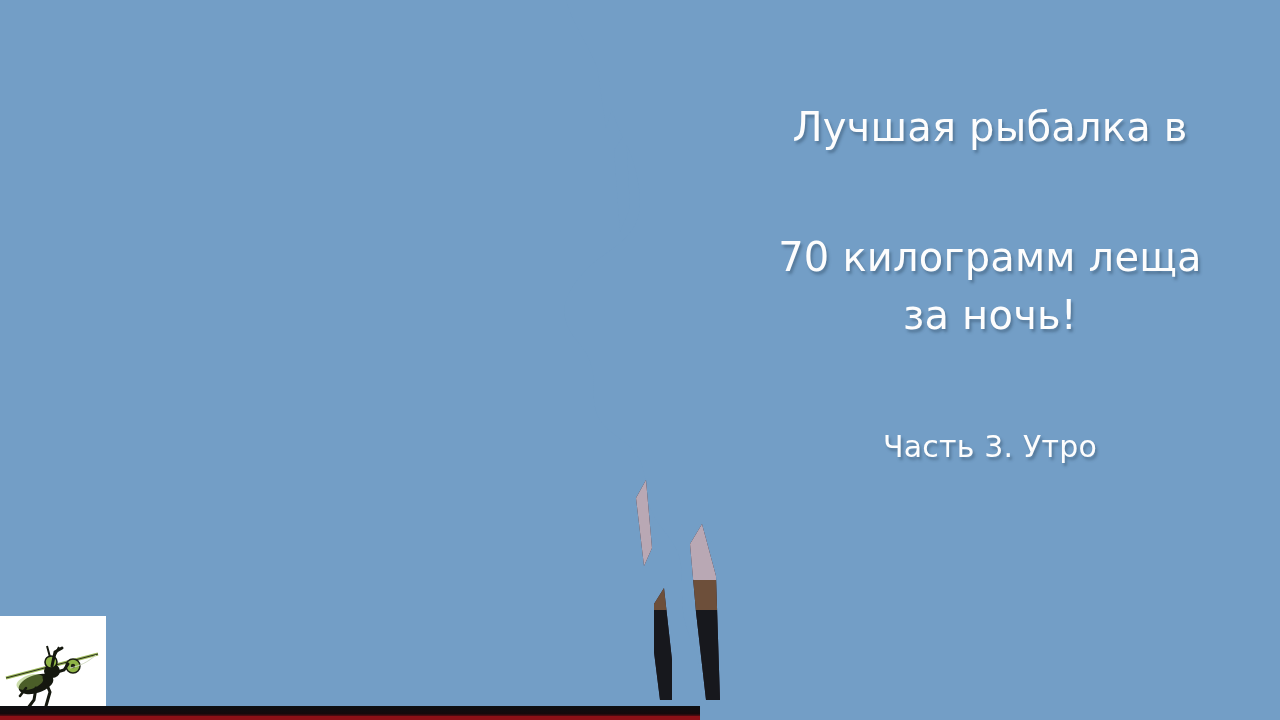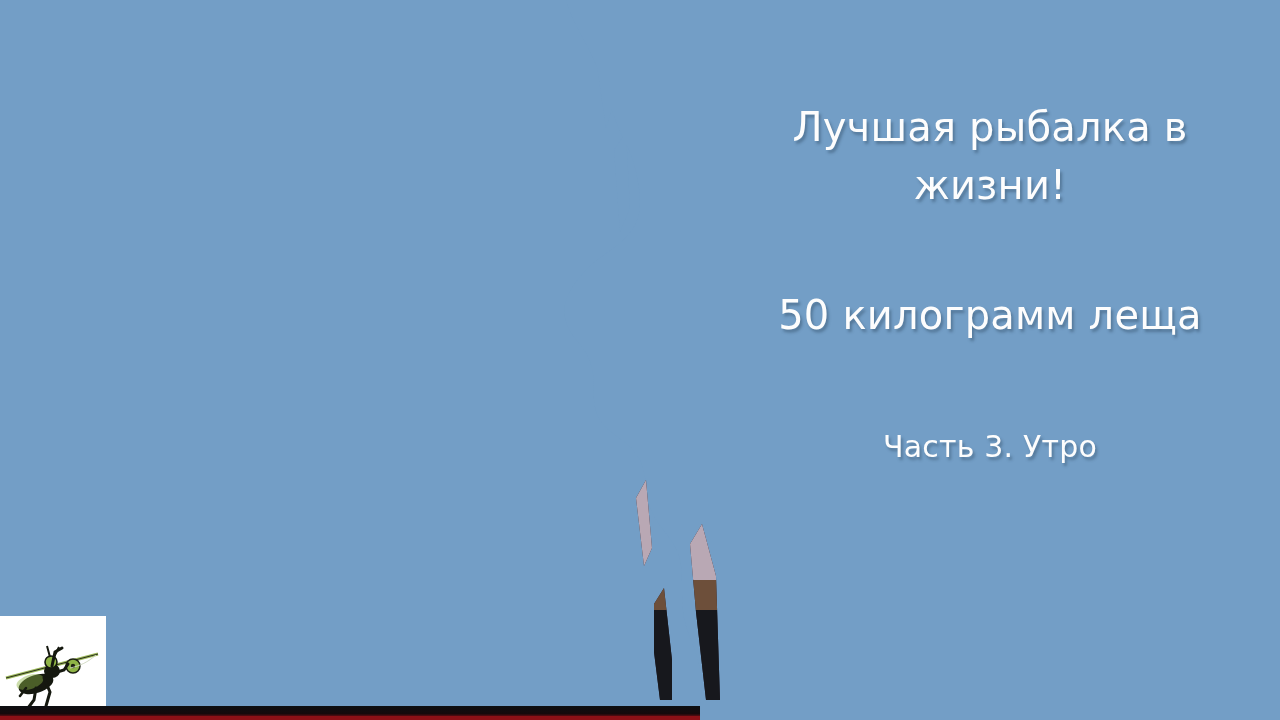--- a/index.html
+++ b/index.html
@@ -321,24 +321,24 @@
       <rect x="620" y="460" width="120" height="260" fill="#2a2330"></rect>
       <rect x="620" y="460" width="120" height="120" fill="#b9a8b4"></rect>
       <rect x="620" y="580" width="120" height="30" fill="#6d4f3a"></rect>
       <rect x="620" y="610" width="120" height="110" fill="#17181d"></rect>
     </g>
   </svg>
 
   <div class="text-col">
     <div class="headline block1" style="color: rgb(253, 253, 253);">
       <span>Лучшая рыбалка в</span><br>
-      <span>жизни!</span>
     </div>
     <div class="headline block2" style="color: rgb(253, 253, 253);">
-      <span>50 килограмм леща</span><br>
+      <span>70 килограмм леща</span><br>
+      <span>за ночь!</span>
     </div>
     <div class="headline block3" style="color: rgb(253, 253, 253);">
       <span>Часть 3. Утро</span>
     </div>
   </div>
 
   <div class="logo-box">
     <svg width="106" height="96" viewBox="0 0 106 96">
 
       <line x1="6" y1="62" x2="98" y2="38" stroke="#9bb85a" stroke-width="3"></line>

